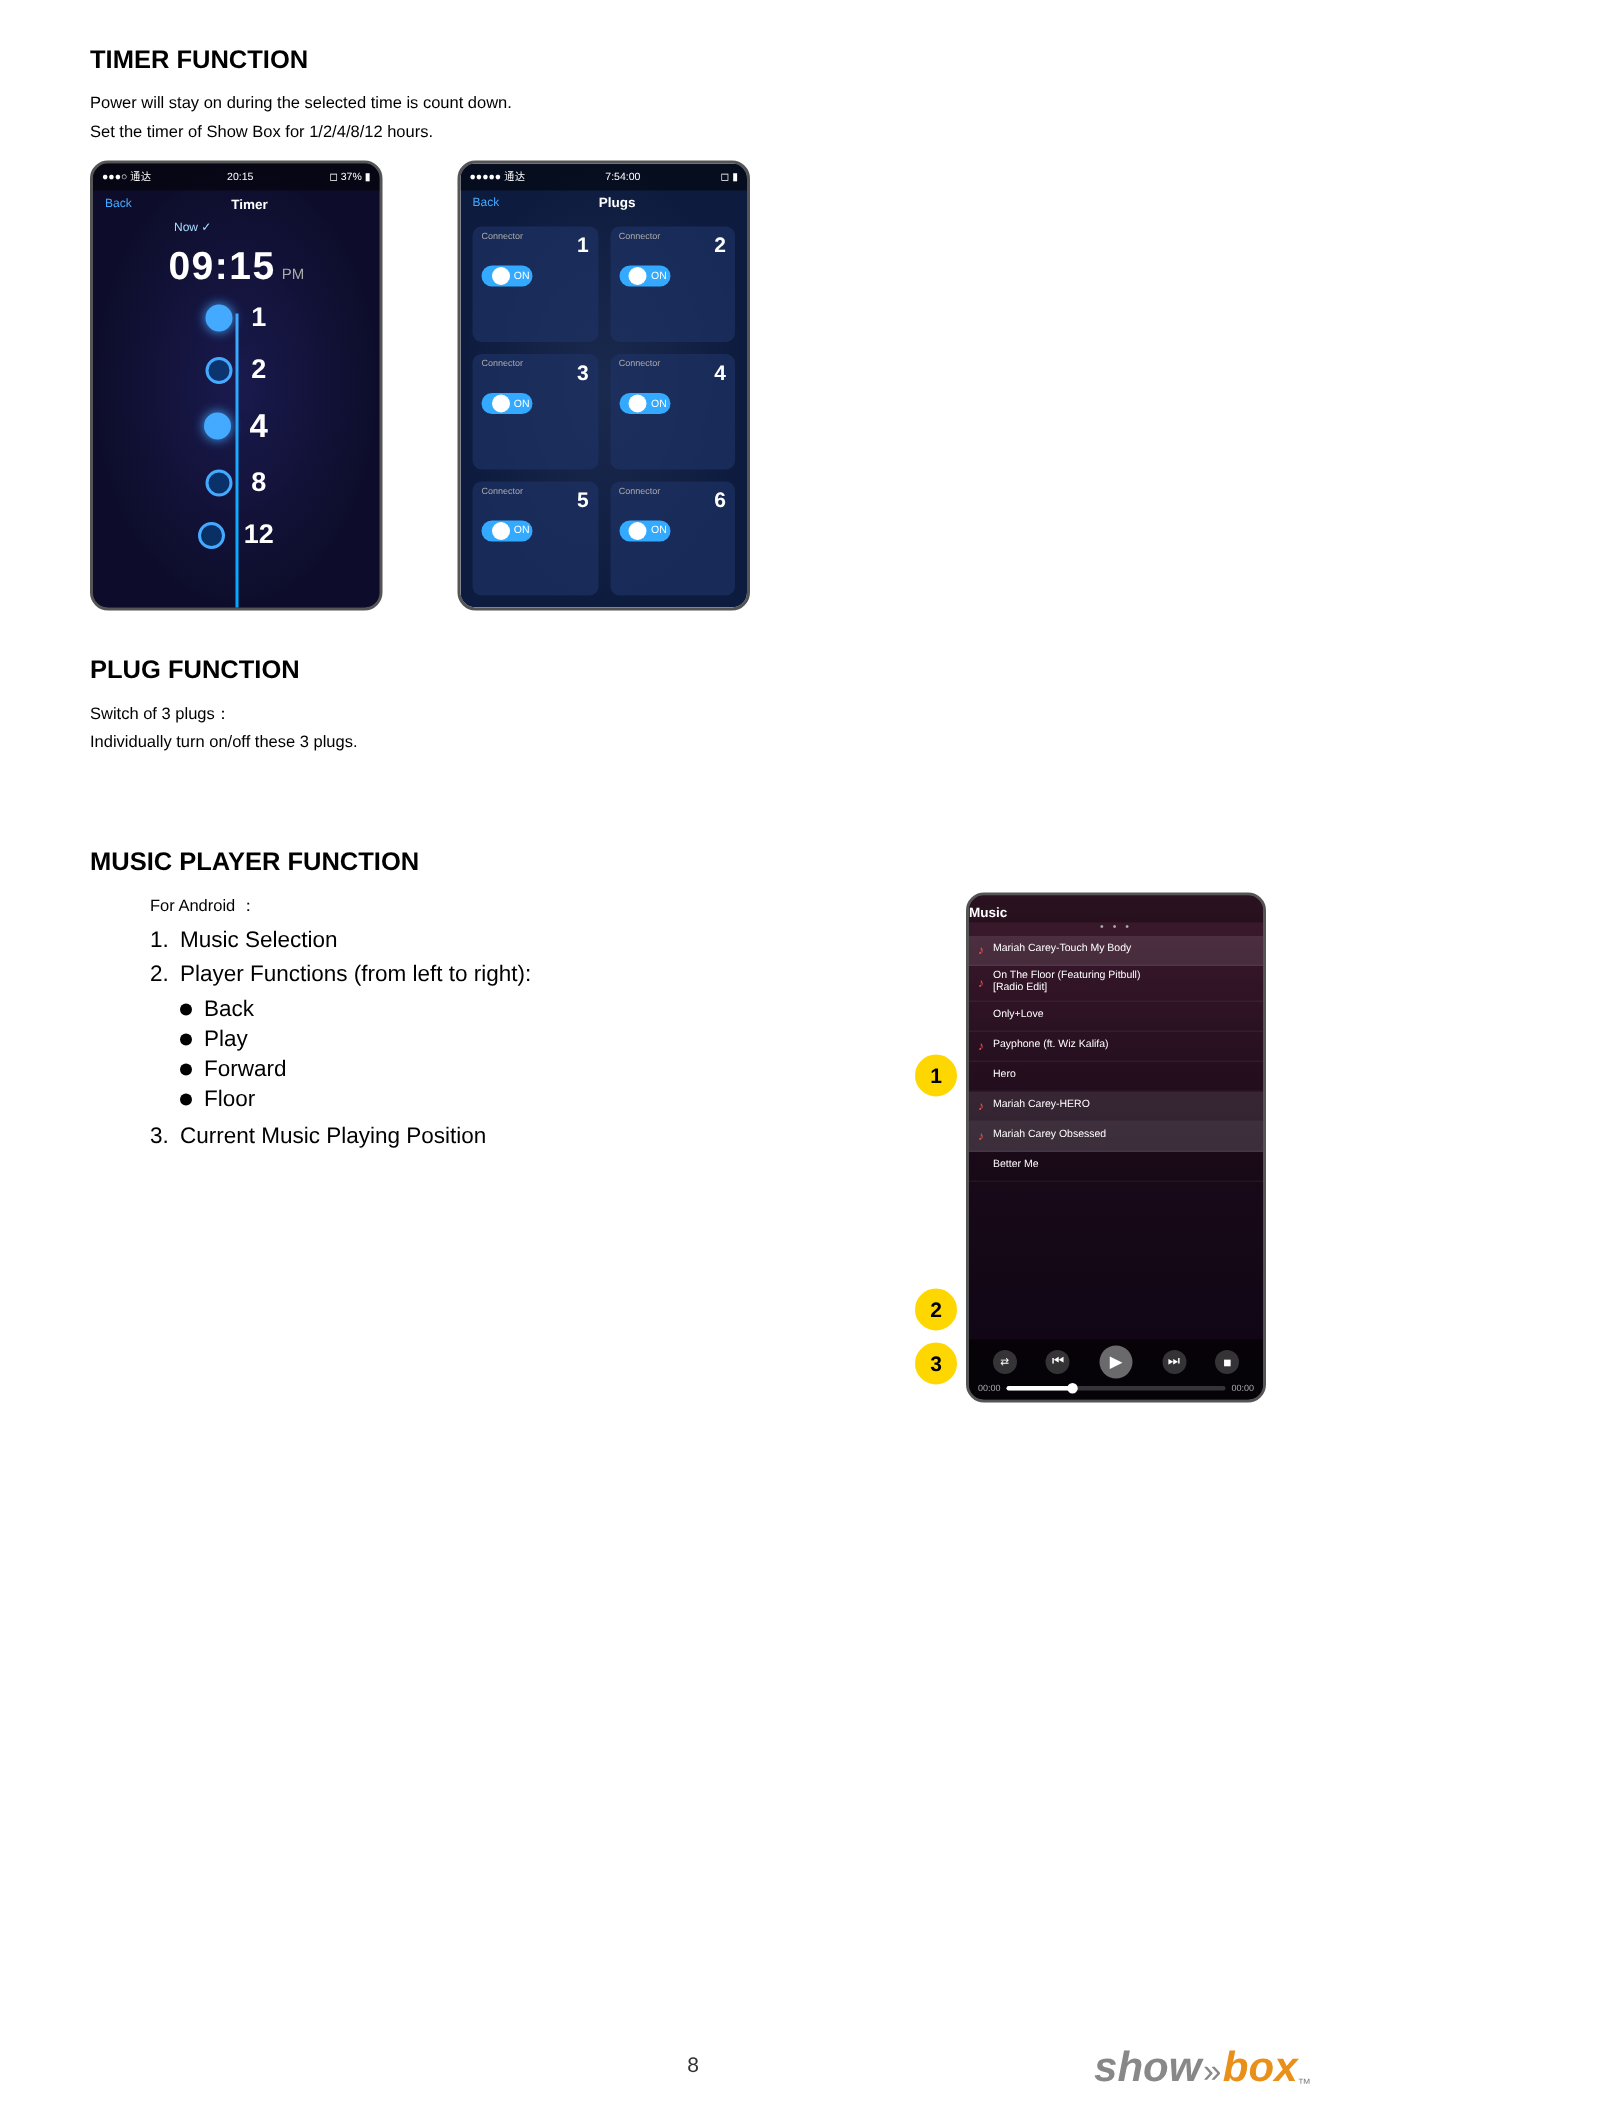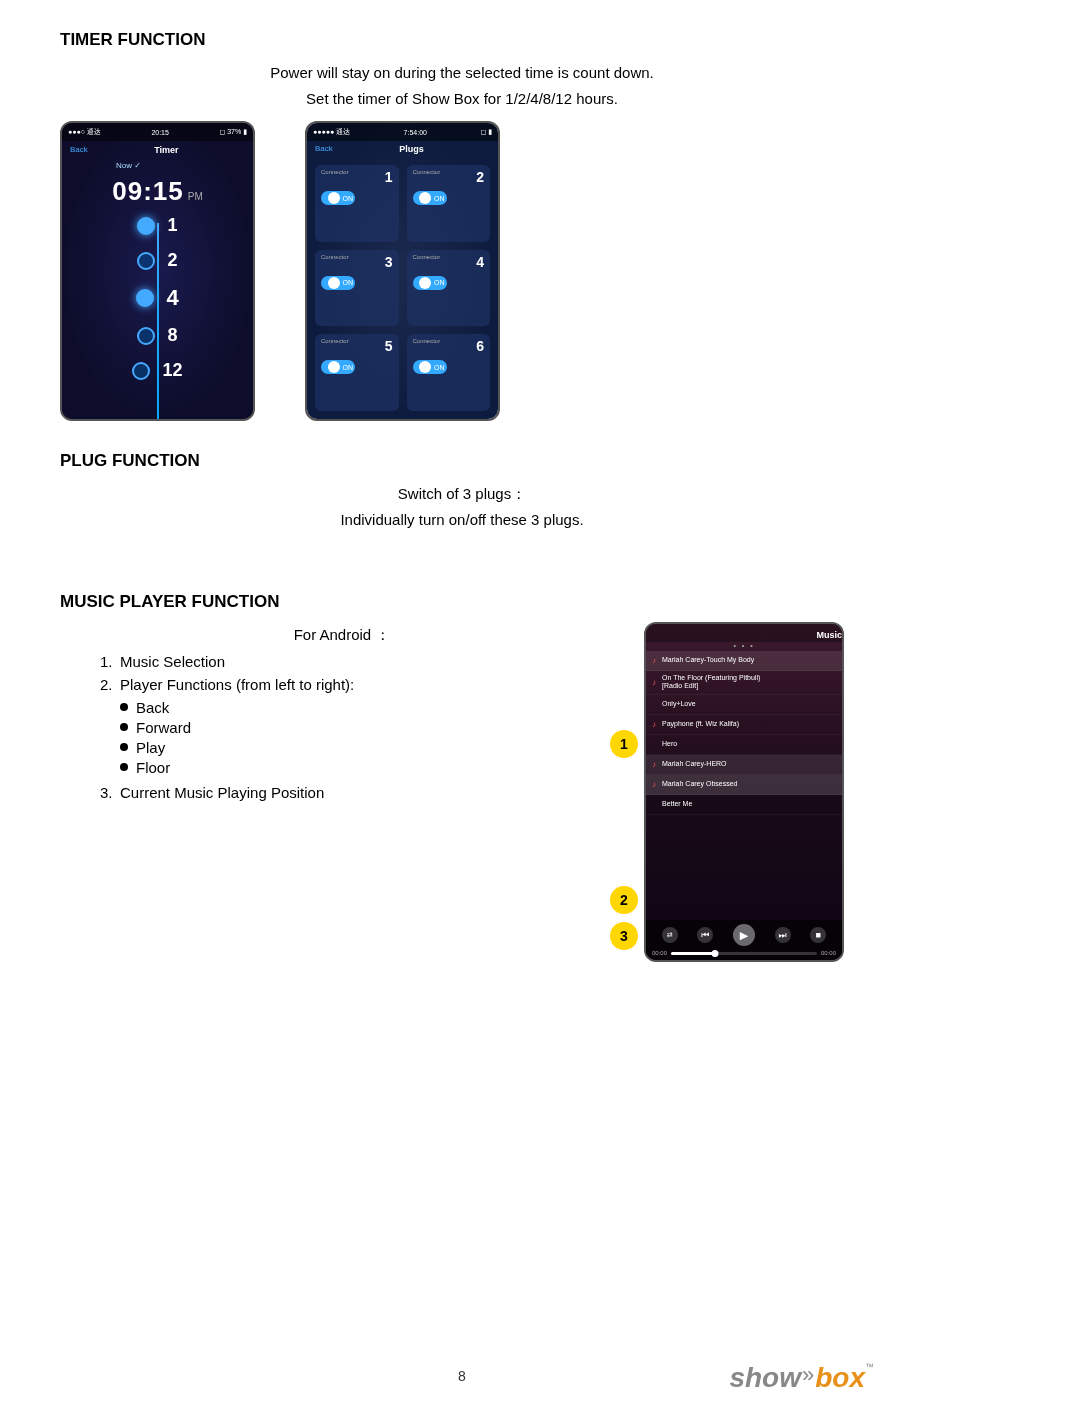--- a/index.html
+++ b/index.html
@@ -20,24 +20,23 @@
     }
 
     
     .timer-section { margin-bottom: 20px; }
     .section-title {
       font-size: 17px;
       font-weight: bold;
       margin-bottom: 10px;
     }
     .section-body {
-      font-size: 15px;
+      font-size: 11px;
       line-height: 1.7;
       margin-bottom: 10px;
-      text-align: center;
     }
 
     .top-images-row {
       display: flex;
       gap: 30px;
       margin-top: 10px;
       margin-bottom: 30px;
     }
 
     
@@ -266,21 +265,21 @@
     }
     .music-screen {
       width: 100%;
       height: 100%;
       background: linear-gradient(to bottom, #3d1a2e 0%, #1a0a18 50%, #0d0515 100%);
       display: flex;
       flex-direction: column;
       position: relative;
     }
     .music-header {
-      text-align: right;
+      text-align: left;
       padding: 6px 0 2px 0;
       font-size: 9px;
       color: #fff;
       font-weight: bold;
       background: rgba(0,0,0,0.3);
     }
     .music-header-dots {
       font-size: 7px;
       color: #aaa;
       text-align: center;
@@ -400,21 +399,21 @@
       position: absolute;
       bottom: 20px;
       right: 50px;
       display: flex;
       align-items: center;
       gap: 0;
     }
 
     .logo-container {
       display: flex;
-      align-items: flex-start;
+      align-items: flex-end;
     }
     
     .logo-s { color: #888; font-style: italic; font-weight: bold; font-size: 28px; }
     .logo-chevron { color: #888; font-size: 22px; margin: 0 1px; }
     .logo-b { color: #e8901a; font-style: italic; font-weight: bold; font-size: 28px; }
     .logo-sup { font-size: 9px; vertical-align: super; color: #888; }
   </style>
 </head>
 <body>
 
@@ -571,25 +570,25 @@
             <span>Player Functions (from left to right):</span>
           </li>
         </ol>
         <ul class="bullet-list">
           <li>
             <span class="bullet-dot"></span>
             <span>Back</span>
           </li>
           <li>
             <span class="bullet-dot"></span>
-            <span>Forward</span>
+            <span>Play</span>
           </li>
           <li>
             <span class="bullet-dot"></span>
-            <span>Play</span>
+            <span>Forward</span>
           </li>
           <li>
             <span class="bullet-dot"></span>
             <span>Floor</span>
           </li>
         </ul>
         <ol class="numbered-list" style="margin-top:8px;">
           <li>
             <span class="num">3.</span>
             <span>Current Music Playing Position</span>

